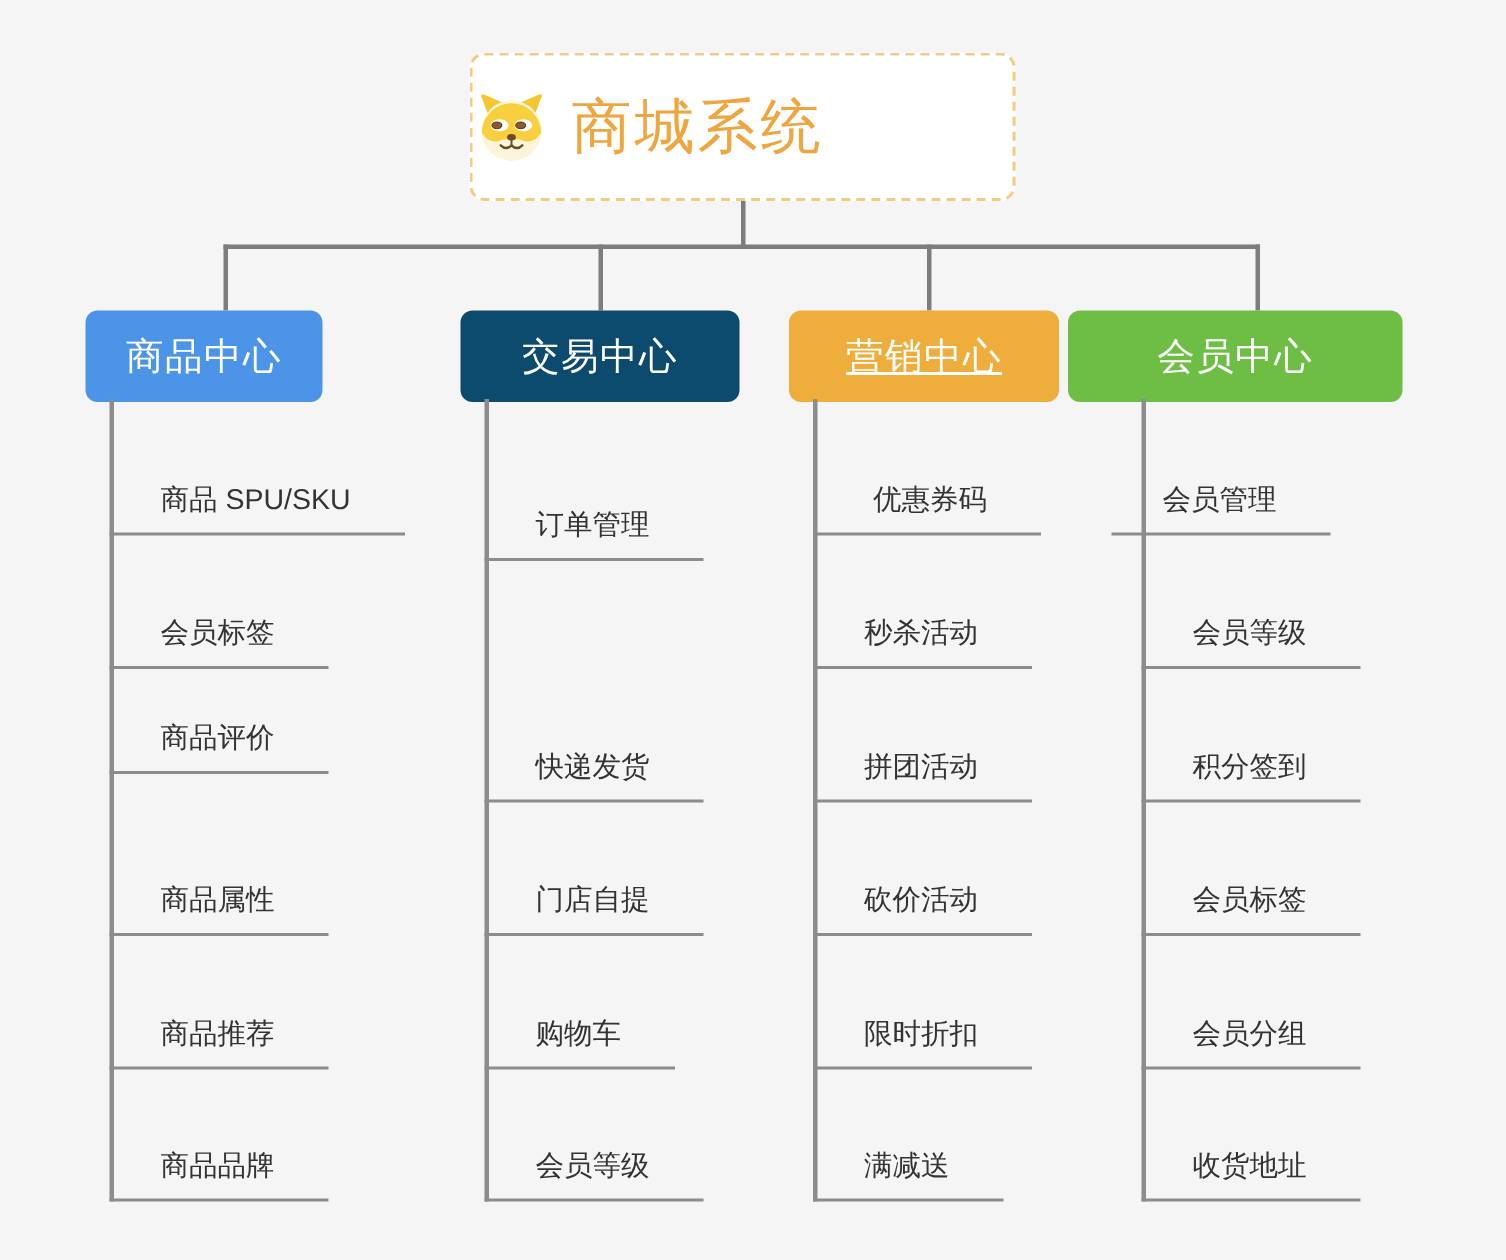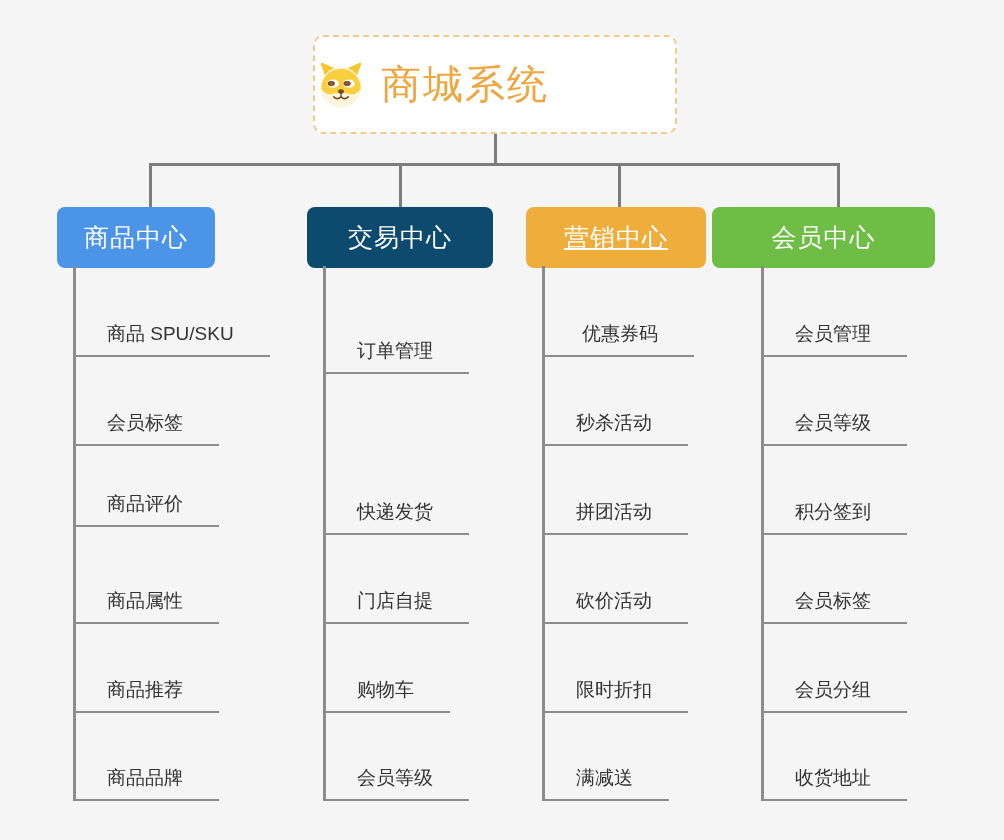--- a/index.html
+++ b/index.html
@@ -47,21 +47,21 @@
     <span class="root-title">商城系统</span>
   </div>
 
 <div class="line" style="left: 493.5px; top: 134px; width: 3px; height: 32px; background: rgb(125, 125, 125);"></div>
     <div class="line" style="left: 148.5px; top: 163px; width: 691px; height: 3px; background: rgb(125, 125, 125);"></div>
     <div class="line" style="left: 148.5px; top: 163px; width: 3px; height: 44px; background: rgb(125, 125, 125);"></div>
     <div class="branch-header" style="left: 57px; width: 158px; background: rgb(75, 148, 232);">商品中心</div>
     <div class="line" style="left: 73px; top: 266px; width: 2.5px; height: 535px; background: rgb(140, 140, 140);"></div>
     <div class="node-item" style="left: 73px; top: 319px; border-bottom-color: rgb(140, 140, 140);">商品 SPU/SKU</div>
     <div class="node-item" style="left: 73px; top: 408px; border-bottom-color: rgb(140, 140, 140);">会员标签</div>
-    <div class="node-item" style="left: 73px; top: 489px; border-bottom-color: rgb(140, 140, 140);">商品评价</div>
+    <div class="node-item" style="left: 73px; top: 478px; border-bottom-color: rgb(140, 140, 140);">商品评价</div>
     <div class="node-item" style="left: 73px; top: 586px; border-bottom-color: rgb(140, 140, 140);">商品属性</div>
     <div class="node-item" style="left: 73px; top: 675px; border-bottom-color: rgb(140, 140, 140);">商品推荐</div>
     <div class="node-item" style="left: 73px; top: 763px; border-bottom-color: rgb(140, 140, 140);">商品品牌</div>
     <div class="line" style="left: 398.5px; top: 163px; width: 3px; height: 44px; background: rgb(125, 125, 125);"></div>
     <div class="branch-header" style="left: 307px; width: 186px; background: #0c4a6e;">交易中心</div>
     <div class="line" style="left: 323px; top: 266px; width: 2.5px; height: 535px; background: rgb(140, 140, 140);"></div>
     <div class="node-item" style="left: 323px; top: 336px; border-bottom-color: rgb(140, 140, 140);">订单管理</div>
     <div class="node-item" style="left: 323px; top: 497px; border-bottom-color: rgb(140, 140, 140);">快递发货</div>
     <div class="node-item" style="left: 323px; top: 586px; border-bottom-color: rgb(140, 140, 140);">门店自提</div>
     <div class="node-item" style="left: 323px; top: 675px; border-bottom-color: rgb(140, 140, 140);">购物车</div>
@@ -71,19 +71,19 @@
     <div class="line" style="left: 542px; top: 266px; width: 2.5px; height: 535px; background: rgb(140, 140, 140);"></div>
     <div class="node-item" style="left: 542px; top: 319px; border-bottom-color: rgb(140, 140, 140); padding-left: 40px;">优惠券码</div>
     <div class="node-item" style="left: 542px; top: 408px; border-bottom-color: rgb(140, 140, 140);">秒杀活动</div>
     <div class="node-item" style="left: 542px; top: 497px; border-bottom-color: rgb(140, 140, 140);">拼团活动</div>
     <div class="node-item" style="left: 542px; top: 586px; border-bottom-color: rgb(140, 140, 140);">砍价活动</div>
     <div class="node-item" style="left: 542px; top: 675px; border-bottom-color: rgb(140, 140, 140);">限时折扣</div>
     <div class="node-item" style="left: 542px; top: 763px; border-bottom-color: rgb(140, 140, 140);">满减送</div>
     <div class="line" style="left: 836.5px; top: 163px; width: 3px; height: 44px; background: rgb(125, 125, 125);"></div>
     <div class="branch-header" style="left: 712px; width: 223px; background: rgb(110, 190, 70);">会员中心</div>
     <div class="line" style="left: 761px; top: 266px; width: 2.5px; height: 535px; background: rgb(140, 140, 140);"></div>
-    <div class="node-item" style="left: 761px; top: 319px; border-bottom-color: rgb(140, 140, 140);">会员管理</div>
+    <div class="node-item" style="left: 741px; top: 319px; border-bottom-color: rgb(140, 140, 140);">会员管理</div>
     <div class="node-item" style="left: 761px; top: 408px; border-bottom-color: rgb(140, 140, 140);">会员等级</div>
     <div class="node-item" style="left: 761px; top: 497px; border-bottom-color: rgb(140, 140, 140);">积分签到</div>
     <div class="node-item" style="left: 761px; top: 586px; border-bottom-color: rgb(140, 140, 140);">会员标签</div>
     <div class="node-item" style="left: 761px; top: 675px; border-bottom-color: rgb(140, 140, 140);">会员分组</div>
     <div class="node-item" style="left: 761px; top: 763px; border-bottom-color: rgb(140, 140, 140);">收货地址</div>
   </div>
 
 </body></html>

